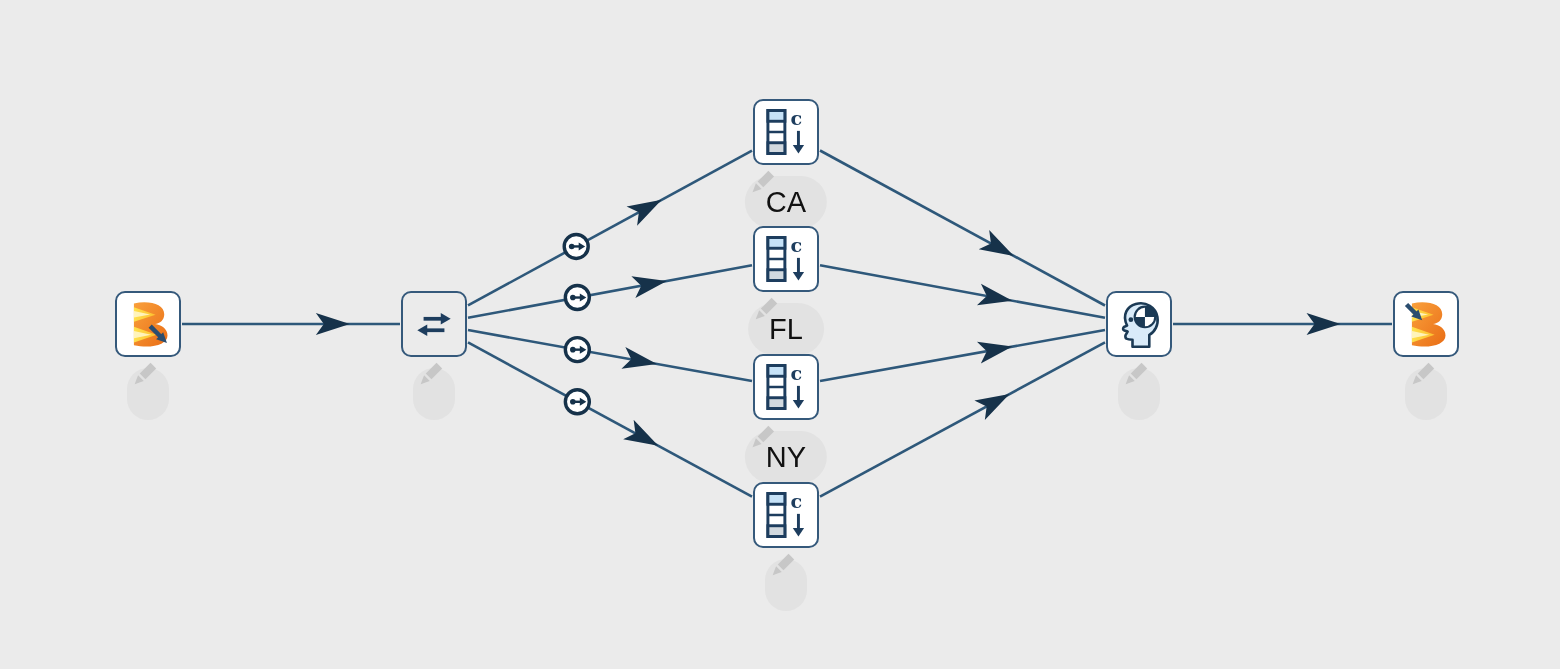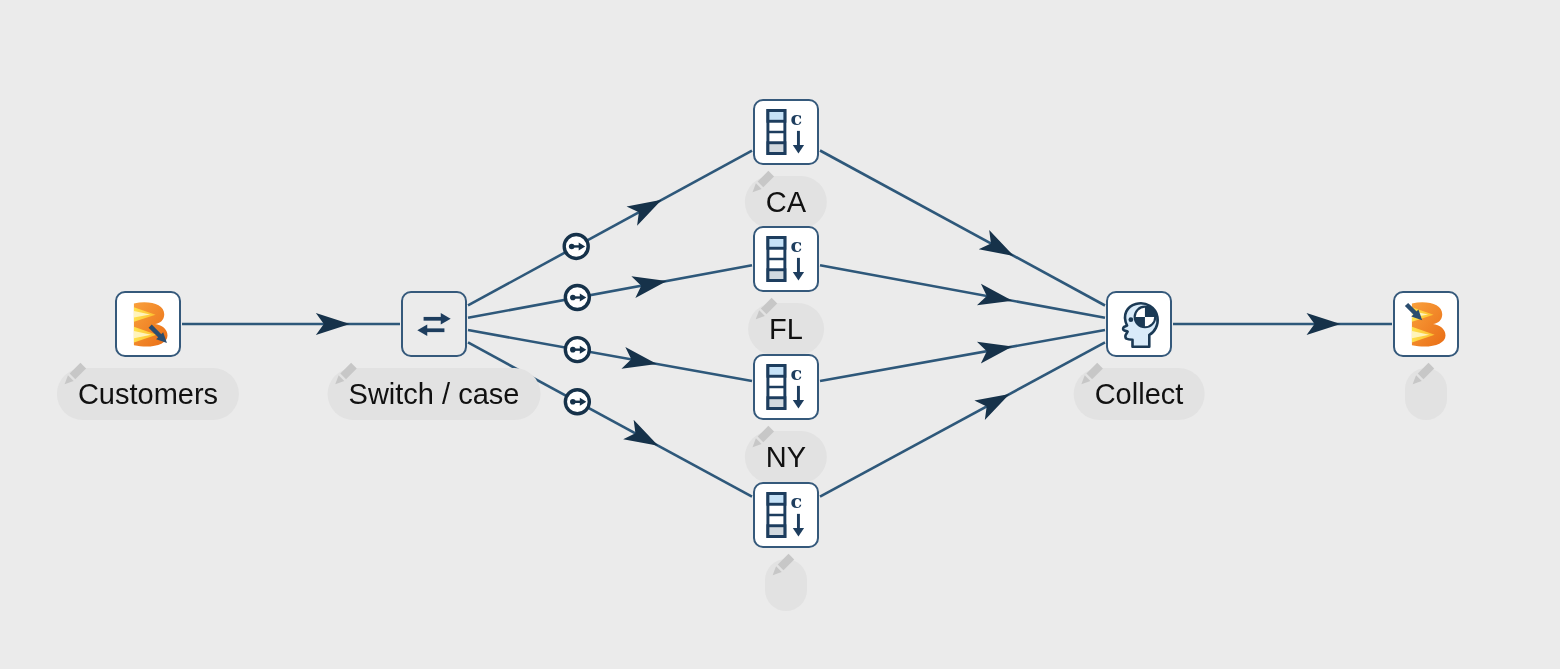--- a/index.html
+++ b/index.html
@@ -103,39 +103,37 @@
         <polygon points="11,30.5 27,34 11,37.2" fill="#fff8cf" opacity="0.85"></polygon>
         <line x1="26" y1="26" x2="36" y2="36" stroke="#2b4d6f" stroke-width="4.2"></line>
         <polygon points="41.5,41.5 31.5,38 38,31.5" fill="#2b4d6f"></polygon>
       </svg>
     </div>
     <div class="pill">
       <svg class="pencil" viewBox="0 0 30 30">
         <polygon points="5,25 8,17 13,22" fill="#c7c7c7"></polygon>
         <polygon points="9.5,15.5 19,6 24,11 14.5,20.5" fill="#c7c7c7"></polygon>
       </svg>
-      <span>Customers</span>
     </div>
   </div>
 
   <div class="node transparent-box" style="left: 434px; top: 324px;">
     <div class="box">
       <svg width="50" height="50" viewBox="0 0 48 48">
         <line x1="14" y1="19" x2="34" y2="19" stroke="#1d3d5e" stroke-width="3.6"></line>
         <polygon points="40,19 30.5,13.5 30.5,24.5" fill="#1d3d5e"></polygon>
         <line x1="34" y1="30" x2="14" y2="30" stroke="#1d3d5e" stroke-width="3.6"></line>
         <polygon points="8,30 17.5,24.5 17.5,35.5" fill="#1d3d5e"></polygon>
       </svg>
     </div>
     <div class="pill">
       <svg class="pencil" viewBox="0 0 30 30">
         <polygon points="5,25 8,17 13,22" fill="#c7c7c7"></polygon>
         <polygon points="9.5,15.5 19,6 24,11 14.5,20.5" fill="#c7c7c7"></polygon>
       </svg>
-      <span>Switch / case</span>
     </div>
   </div>
 
   <div class="node case-node" style="left: 786px; top: 132px;">
       <div class="box">
   <svg width="50" height="52" viewBox="0 0 44 46">
     <rect x="6" y="4" width="15" height="38" fill="#ffffff" stroke="#1d3d5e" stroke-width="2.6"></rect>
     <rect x="6" y="4" width="15" height="9.5" fill="#c6e2f7" stroke="#1d3d5e" stroke-width="2.6"></rect>
     <rect x="6" y="32.5" width="15" height="9.5" fill="#d2d9df" stroke="#1d3d5e" stroke-width="2.6"></rect>
     <line x1="6" y1="23" x2="21" y2="23" stroke="#1d3d5e" stroke-width="2.2"></line>
@@ -220,21 +218,20 @@
         <circle cx="29.5" cy="17.5" r="9.5" fill="#ffffff" stroke="#1b3a55" stroke-width="2"></circle>
         <path d="M29.5 8 A9.5 9.5 0 0 1 39 17.5 L29.5 17.5 Z" fill="#1b3a55"></path>
         <path d="M29.5 27 A9.5 9.5 0 0 1 20 17.5 L29.5 17.5 Z" fill="#1b3a55"></path>
       </svg>
     </div>
     <div class="pill">
       <svg class="pencil" viewBox="0 0 30 30">
         <polygon points="5,25 8,17 13,22" fill="#c7c7c7"></polygon>
         <polygon points="9.5,15.5 19,6 24,11 14.5,20.5" fill="#c7c7c7"></polygon>
       </svg>
-      <span>Collect</span>
     </div>
   </div>
 
   <div class="node" style="left: 1426px; top: 324px;">
     <div class="box">
       <svg width="52" height="52" viewBox="0 0 48 48">
         <path d="M11 5 C26 2 39 6 39 15 C39 20.5 35 23.5 30.5 24 C36.5 24.8 42 28.5 42 34.5 C42 43 27 47 11 43.5 Z" fill="url(#og1)"></path>
         <polygon points="11,8.5 31,15.5 11,22" fill="url(#yg1)"></polygon>
         <polygon points="11,12 26,15.3 11,18" fill="#fff8cf" opacity="0.85"></polygon>
         <polygon points="11,26.5 32,34 11,41" fill="url(#yg1)"></polygon>

